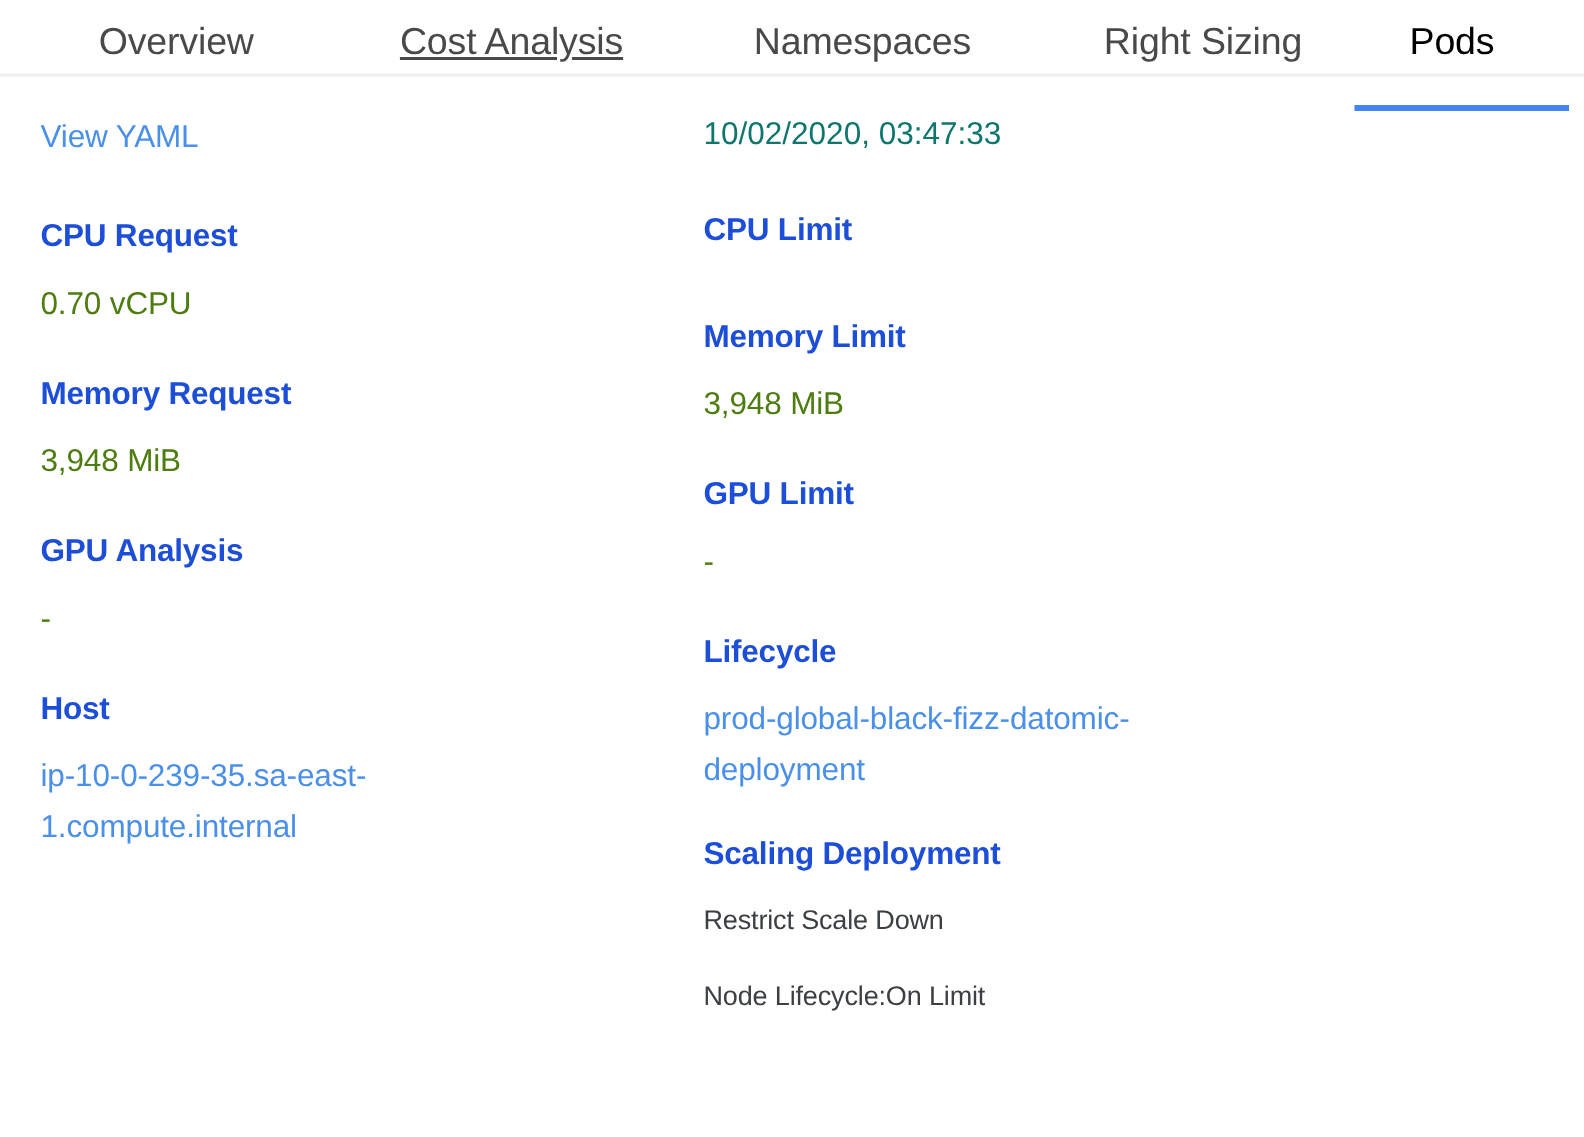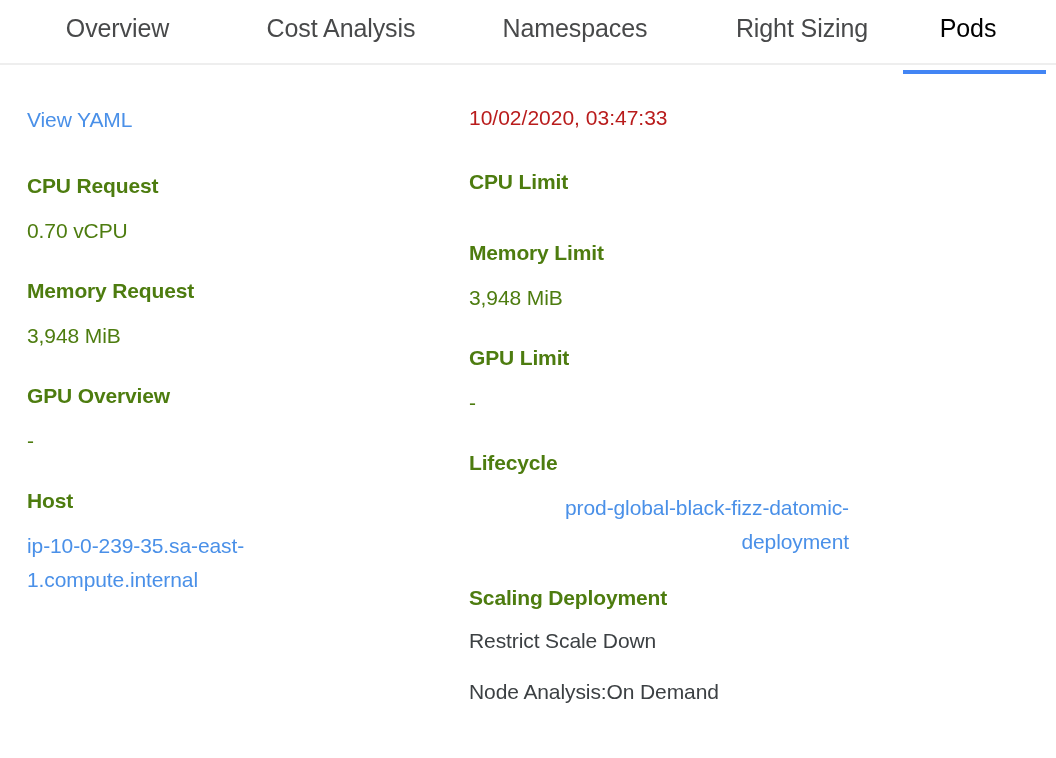--- a/index.html
+++ b/index.html
@@ -15,21 +15,21 @@
   #app {
     position: relative;
     width: 1056px;
     height: 758px;
     background: #ffffff;
   }
 
   
   .tabbar {
     position: relative;
-    height: 65px;
+    height: 51px;
     width: 100%;
     border-bottom: 2px solid #eeeeee;
   }
 
   .tabs {
     display: flex;
     align-items: flex-start;
     height: 100%;
     padding-left: 17px;
     padding-top: 13px;
@@ -43,56 +43,56 @@
     white-space: nowrap;
     cursor: pointer;
     background: none;
     border: none;
     font-family: inherit;
     padding: 0;
     letter-spacing: -0.1px;
   }
 
   .tab-overview  { margin-right: 0; width: 201px; }
-  .tab-cost      { width: 246px; }
+  .tab-cost      { width: 246px; text-decoration: underline; }
   .tab-right     { width: 232px; }
   .tab-ns        { width: 222px; }
   .tab-pods      { width: 100px; }
 
   .tab.active { color: #000000; font-weight: 400; }
 
   .tab-underline {
     position: absolute;
     left: 903px;
     top: 70px;
     width: 143px;
     height: 4px;
     background: #4285f4;
   }
 
   
   .content {
     position: relative;
     display: flex;
-    padding-top: 38px;
+    padding-top: 24px;
   }
 
   .col {
     flex: 0 0 auto;
   }
   .col-left  { width: 464px; padding-left: 27px; }
   .col-right { width: 480px; padding-left: 5px; }
 
   .field { margin-bottom: 0; }
 
   .field-label {
     font-size: 21px;
     line-height: 26px;
     font-weight: bold;
-    color: #4d7c0f;
+    color: #1d4ed8;
     letter-spacing: -0.15px;
     margin-bottom: 15px;
   }
 
   .field-value {
     font-size: 21px;
     line-height: 34px;
     font-weight: normal;
     color: #4d7c0f;
     letter-spacing: -0.1px;
@@ -100,30 +100,30 @@
 
   .field-value.link,
   a.link {
     color: #4a90e8;
     text-decoration: none;
     cursor: pointer;
     display: block;
   }
 
   .wrapbox { width: 345px; }
-  .wrapbox-r { width: 380px; text-align: right; }
+  .wrapbox-r { width: 380px; }
 
   .gap-36 { height: 36px; }
   .gap-26 { height: 26px; }
   .gap-30 { height: 30px; }
 
-  .first-row { font-size: 21px; line-height: 30px; color: #b91c1c; }
+  .first-row { font-size: 21px; line-height: 30px; color: #0f766e; }
 
   .constraint-line {
-    font-size: 21px;
+    font-size: 18px;
     line-height: 30px;
     color: #3c4043;
     margin-bottom: 21px;
     letter-spacing: -0.1px;
   }
 </style>
 </head>
 <body>
 
 <div id="app">
@@ -157,21 +157,21 @@
       <div class="gap-30"></div>
 
       <div class="field">
         <div class="field-label">Memory Request</div>
         <div class="field-value">3,948 MiB</div>
       </div>
 
       <div class="gap-30"></div>
 
       <div class="field">
-        <div class="field-label">GPU Overview</div>
+        <div class="field-label">GPU Analysis</div>
         <div class="field-value">-</div>
       </div>
 
       <div class="gap-30"></div>
 
       <div class="field">
         <div class="field-label">Host</div>
         <div class="wrapbox">
           <a class="field-value link" href="#">ip-10-0-239-35.sa-east-1.compute.internal</a>
         </div>
@@ -212,19 +212,19 @@
         <div class="wrapbox-r">
           <a class="field-value link" href="#">prod-global-black-fizz-datomic-deployment</a>
         </div>
       </div>
 
       <div class="gap-26"></div>
 
       <div class="field">
         <div class="field-label">Scaling Deployment</div>
         <div class="constraint-line">Restrict Scale Down</div>
-        <div class="constraint-line">Node Analysis:On Demand</div>
+        <div class="constraint-line">Node Lifecycle:On Limit</div>
       </div>
 
     </div>
 
   </div>
 </div>
 
 </body></html>

